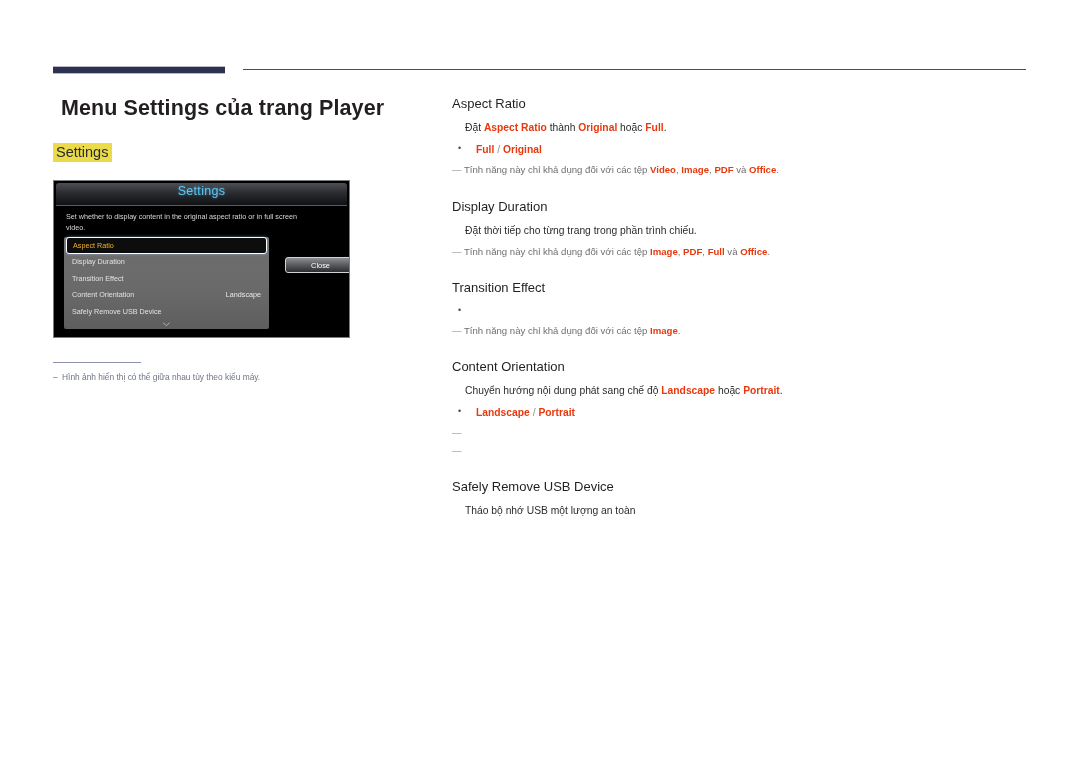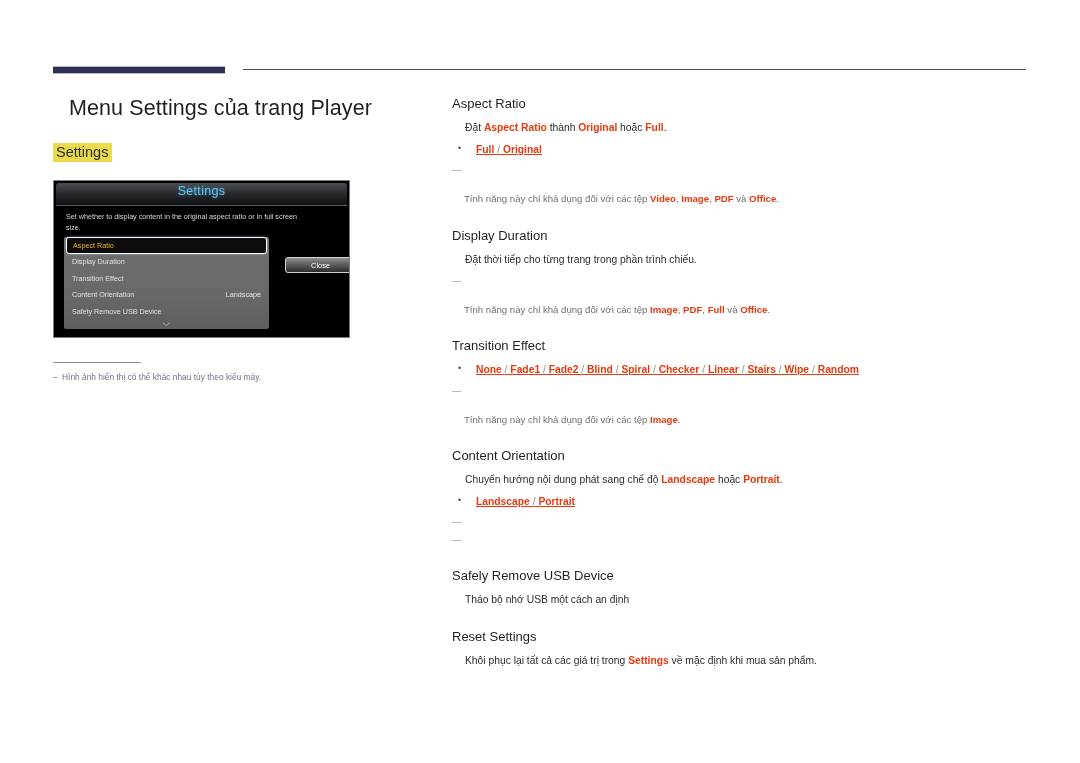--- a/index.html
+++ b/index.html
@@ -32,23 +32,23 @@
     background: #4a4d69;
   }
 
   
   .page { position: absolute; left: 0; top: 0; width: 1080px; height: 763px; }
   .col-left { position: absolute; left: 53px; top: 96px; width: 370px; }
   .col-right { position: absolute; left: 452px; top: 96px; width: 580px; }
 
   h1.page-title {
     font-size: 21.5px;
-    font-weight: normal;
+    font-weight: bold;
     color: #231f20;
-    margin: 0 0 22px 16px;
+    margin: 0 0 22px 8px;
     letter-spacing: 0.1px;
   }
 
   .hl-heading {
     display: inline-block;
     background: #ebdb4a;
     color: #2b2b2b;
     font-size: 14.5px;
     padding: 1px 4px 2px 3px;
     margin-bottom: 18px;
@@ -156,32 +156,32 @@
     color: #2b2b2b;
     padding-left: 13px;
   }
   .opt-row {
     display: flex;
     font-size: 10.3px;
     line-height: 1.5;
     margin: 0 0 6px 0;
   }
   .opt-bullet { flex: 0 0 18px; color: #4a4a4a; font-size: 9px; padding-left: 6px; }
-  .opt-text { color: #e8380d; font-weight: bold; text-decoration: underline; }
+  .opt-text { color: #e8380d; font-weight: bold; }
   .opt-text .sl { color: #8d8d8d; font-weight: normal; }
 
   .note-row {
     display: flex;
     font-size: 9.6px;
     line-height: 1.5;
     margin: 0 0 3px 0;
     color: #6f6f6f;
   }
   .note-dash { flex: 0 0 12px; color: #9a9a9a; letter-spacing: -1px; }
-  .note-text { color: #6f6f6f; margin-top: 29px; }
+  .note-text { color: #6f6f6f; }
 
   b.k { color: #e8380d; font-weight: bold; }
 </style>
 </head>
 <body>
 
 <div class="page">
 
   <div class="rule-wrap">
     <div class="rule-thick"></div>
@@ -190,21 +190,21 @@
 
   <div class="col-left">
 
     <h1 class="page-title">Menu Settings của trang Player</h1>
 
     <div class="hl-heading">Settings</div>
 
     <div class="tv-shot">
       <div class="tv-titlebar"></div>
       <div class="tv-title">Settings</div>
-      <div class="tv-desc">Set whether to display content in the original aspect ratio or in full screen size.</div>
+      <div class="tv-desc">Set whether to display content in the original aspect ratio or in full screen video.</div>
 
       <div class="tv-listbox">
         <div class="tv-row sel">
           <span>Aspect Ratio</span>
         </div>
         <div class="tv-row">
           <span>Display Duration</span>
         </div>
         <div class="tv-row">
           <span>Transition Effect</span>
@@ -219,21 +219,21 @@
         <div class="tv-chevron">⌵</div>
       </div>
 
       <div class="tv-close">Close</div>
     </div>
 
     <div class="fn-wrap">
       <div class="fn-rule"></div>
       <div class="fn-row">
         <span class="fn-dash">–</span>
-        <span>Hình ảnh hiển thị có thể khác nhau tùy theo kiểu máy.</span>
+        <span>Hình ảnh hiển thị có thể giữa nhau tùy theo kiểu máy.</span>
       </div>
     </div>
 
   </div>
 
   <div class="col-right">
     <div id="sections-host">
         <div class="sec">
           <h2 class="sec-title">Aspect Ratio</h2>
           <p class="body">Đặt <b class="k">Aspect Ratio</b> thành <b class="k">Original</b> hoặc <b class="k">Full</b>.</p>
@@ -251,21 +251,20 @@
           <p class="body">Đặt thời tiếp cho từng trang trong phần trình chiếu.</p>
           <div class="note-row">
             <span class="note-dash">―</span>
             <span class="note-text">Tính năng này chỉ khả dụng đối với các tệp <b class="k">Image</b>, <b class="k">PDF</b>, <b class="k">Full</b> và <b class="k">Office</b>.</span>
           </div>
         </div>
         <div class="sec">
           <h2 class="sec-title">Transition Effect</h2>
           <div class="opt-row">
             <span class="opt-bullet">•</span>
-            <span class="opt-text">None <span class="sl">/</span> Fade1 <span class="sl">/</span> Fade2 <span class="sl">/</span> Blind <span class="sl">/</span> Spiral <span class="sl">/</span> Checker <span class="sl">/</span> Linear <span class="sl">/</span> Stairs <span class="sl">/</span> Wipe <span class="sl">/</span> Random</span>
           </div>
           <div class="note-row">
             <span class="note-dash">―</span>
             <span class="note-text">Tính năng này chỉ khả dụng đối với các tệp <b class="k">Image</b>.</span>
           </div>
         </div>
         <div class="sec">
           <h2 class="sec-title">Content Orientation</h2>
           <p class="body">Chuyển hướng nội dung phát sang chế độ <b class="k">Landscape</b> hoặc <b class="k">Portrait</b>.</p>
           <div class="opt-row">
@@ -274,22 +273,18 @@
           </div>
           <div class="note-row">
             <span class="note-dash">―</span>
           </div>
           <div class="note-row">
             <span class="note-dash">―</span>
           </div>
         </div>
         <div class="sec">
           <h2 class="sec-title">Safely Remove USB Device</h2>
-          <p class="body">Tháo bộ nhớ USB một cách an định</p>
-        </div>
-        <div class="sec">
-          <h2 class="sec-title">Reset Settings</h2>
-          <p class="body">Khôi phục lại tất cả các giá trị trong <b class="k">Settings</b> về mặc định khi mua sản phẩm.</p>
+          <p class="body">Tháo bộ nhớ USB một lượng an toàn</p>
         </div>
       </div>
   </div>
 
 </div>
 
 </body></html>

